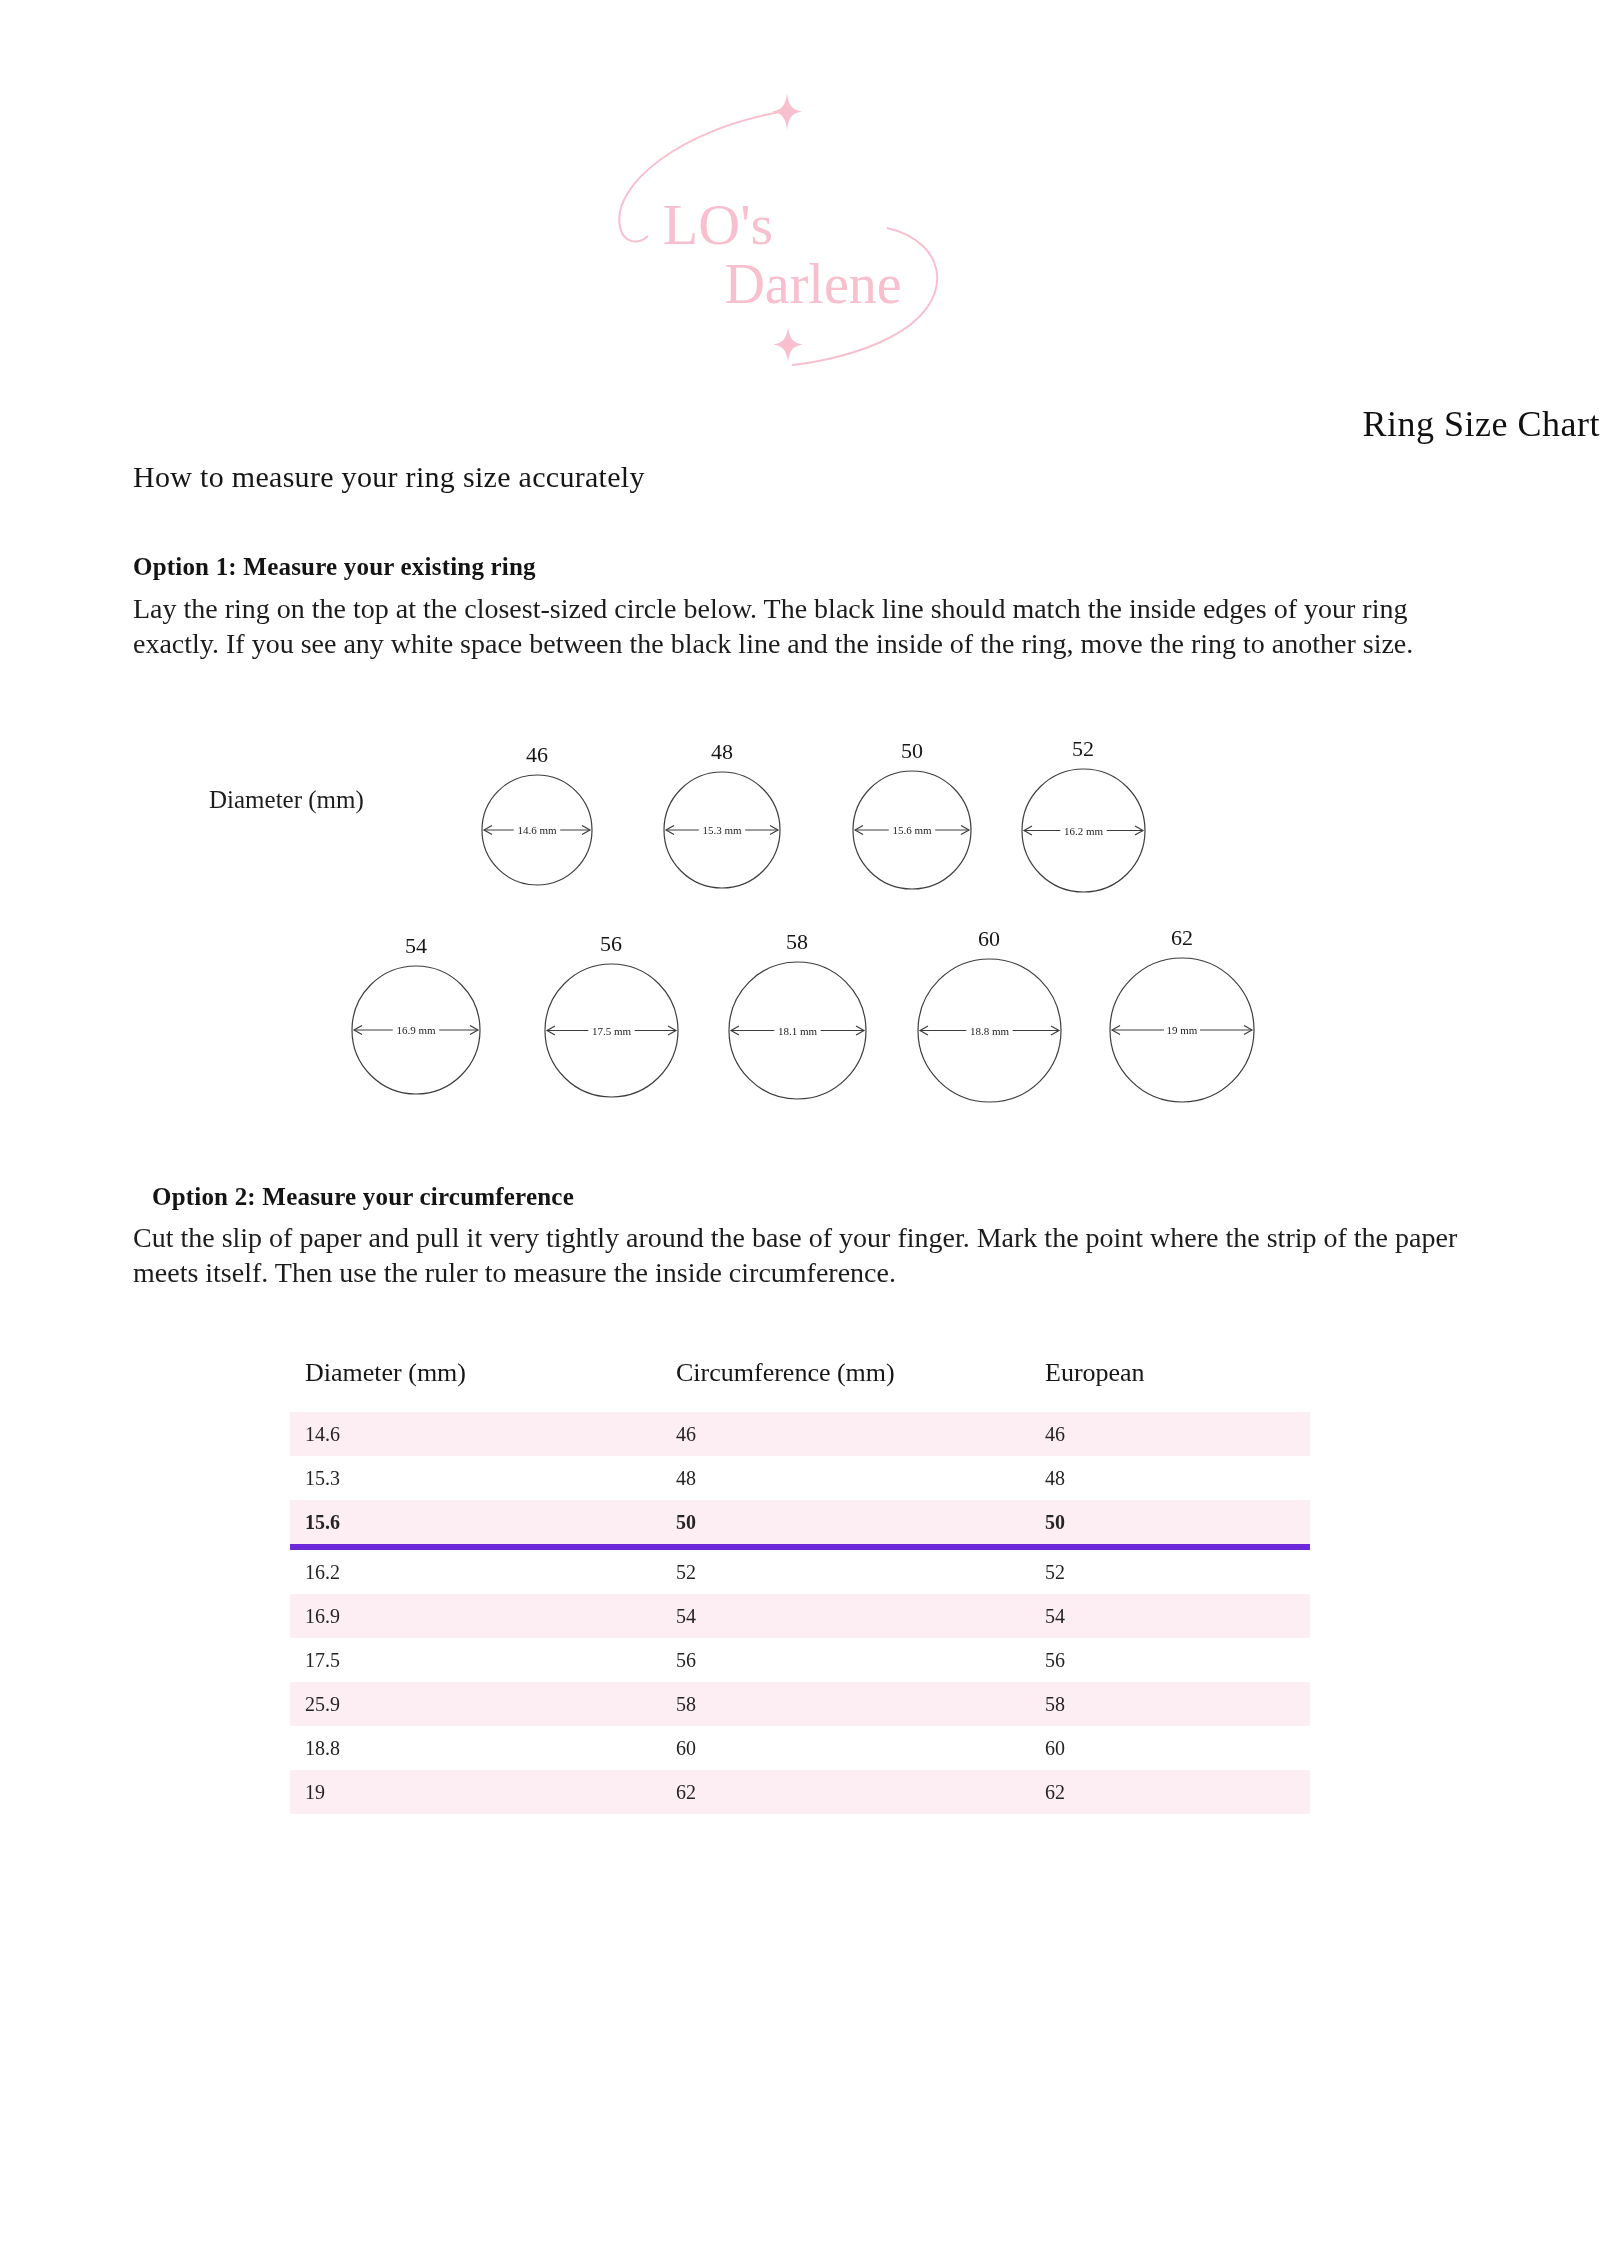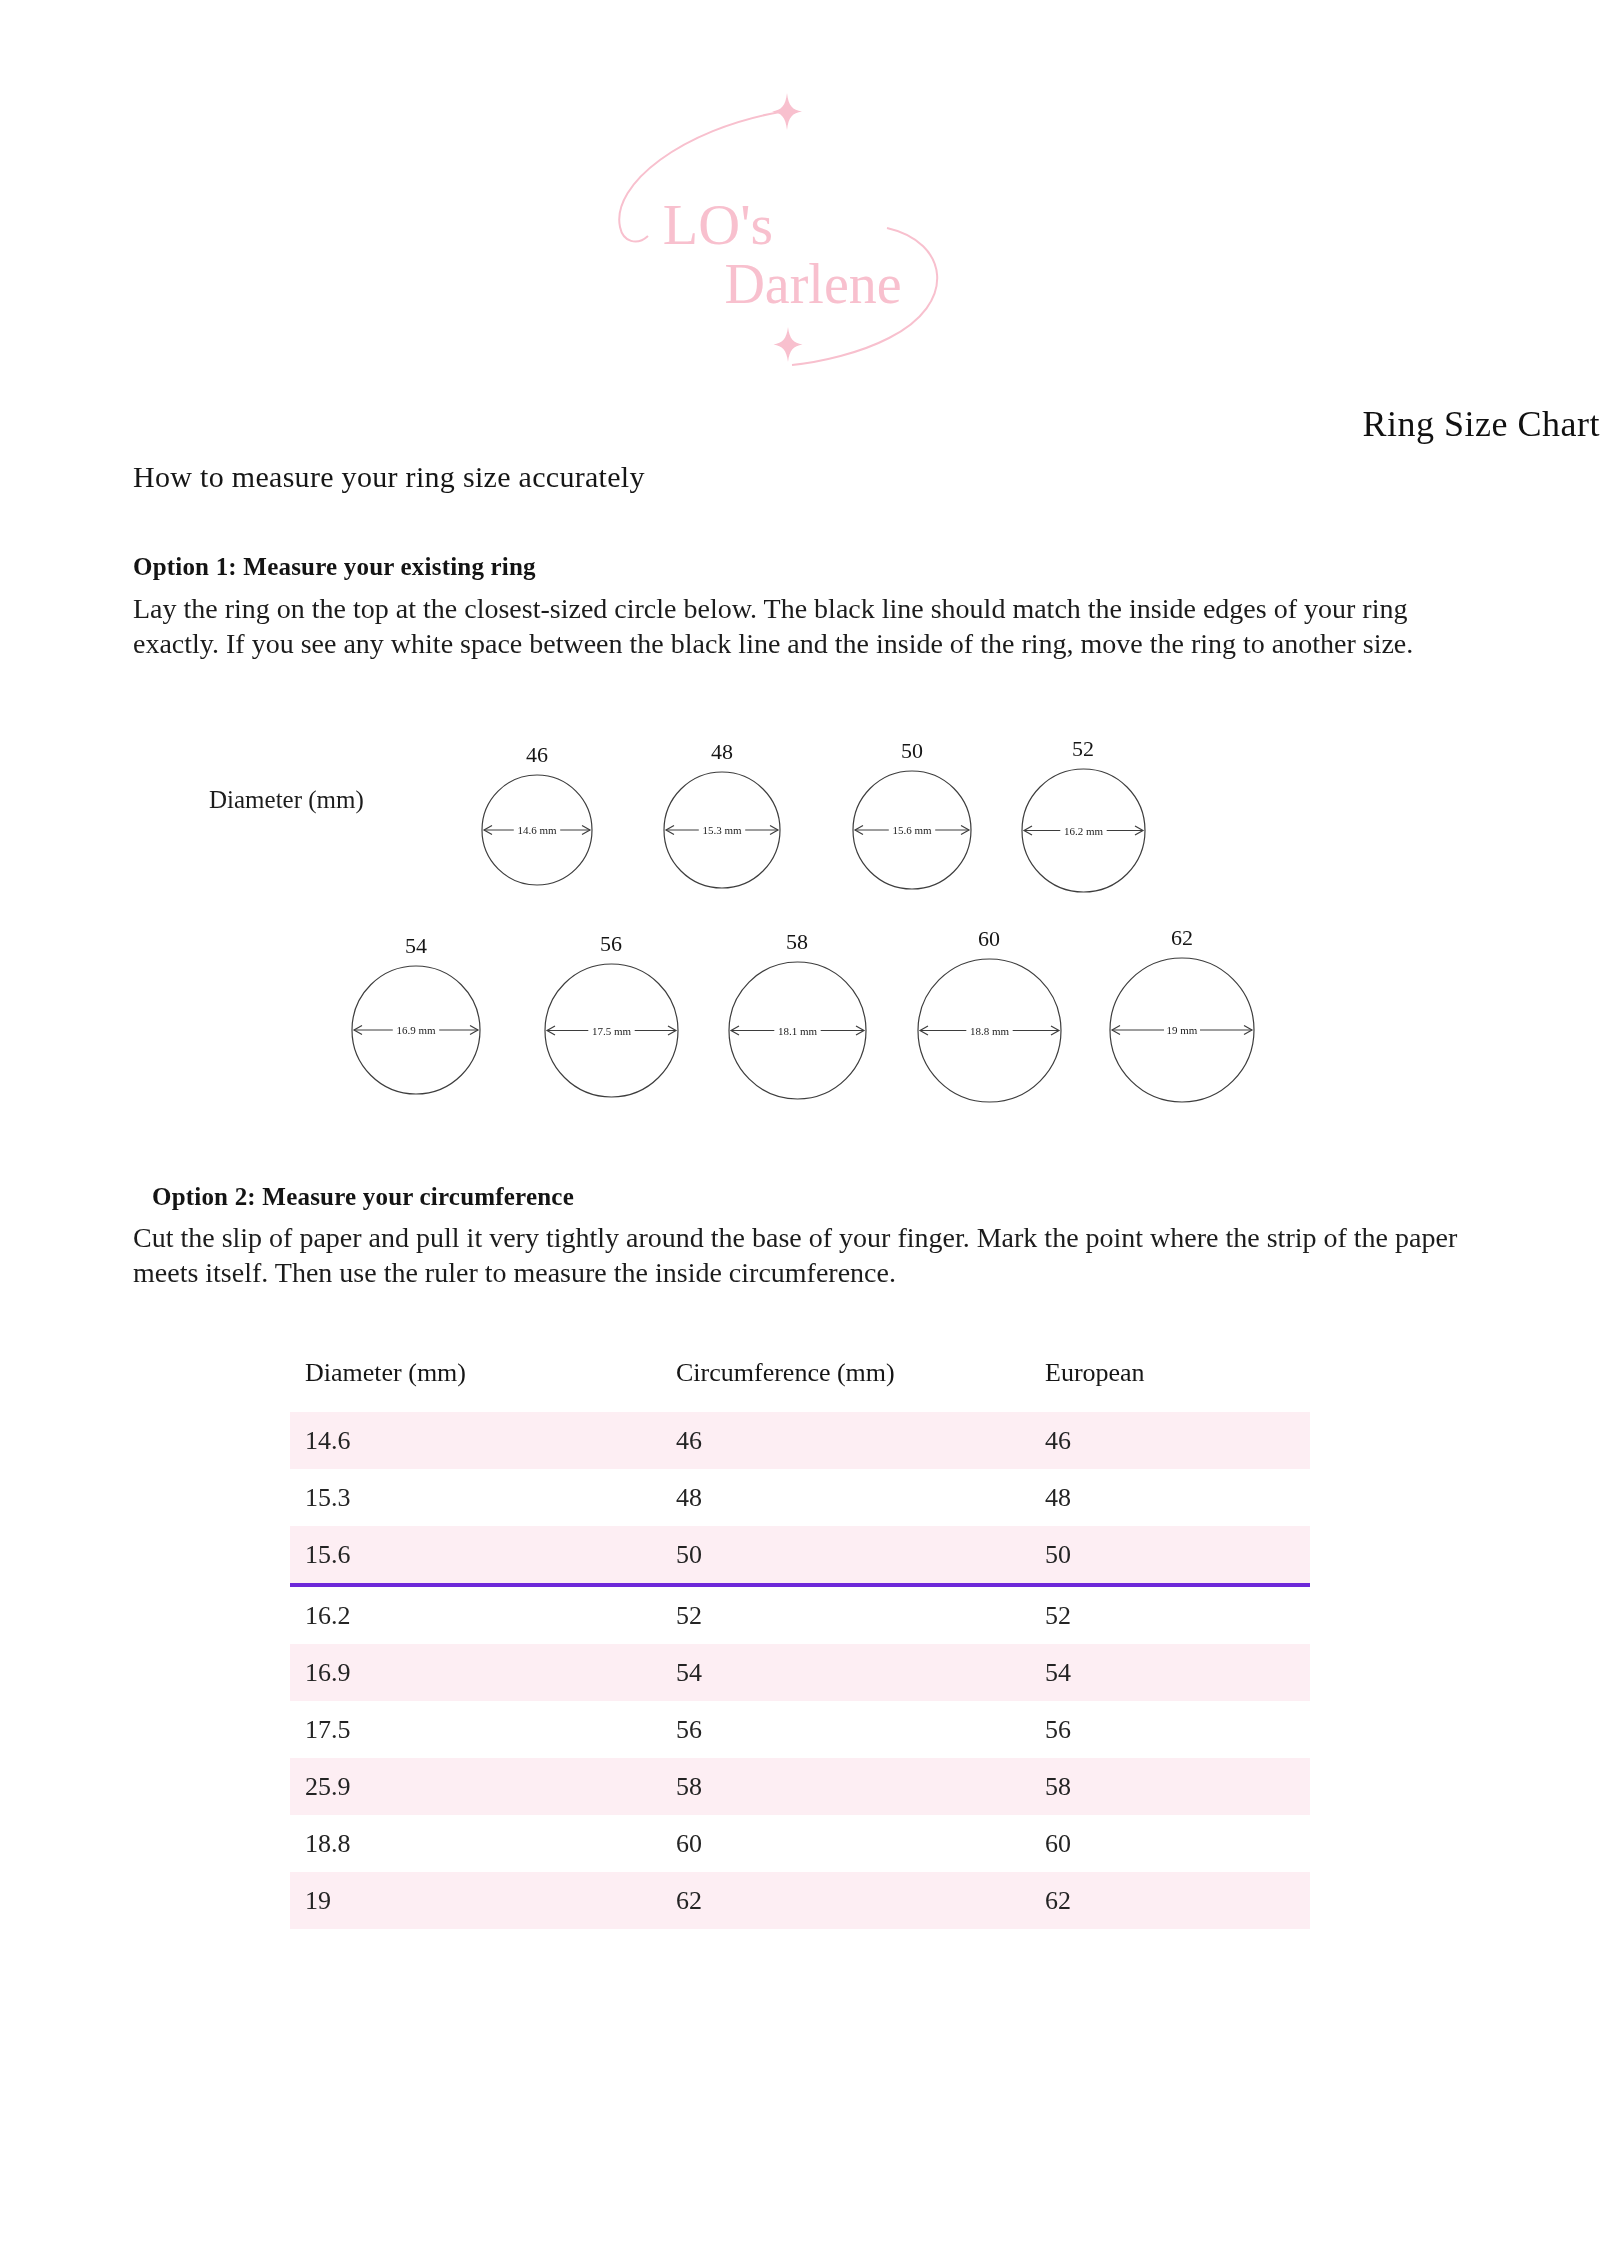--- a/index.html
+++ b/index.html
@@ -50,24 +50,24 @@
     border-collapse:collapse;table-layout:fixed;
   }
   .size-table col.c1{width:371px;}
   .size-table col.c2{width:369px;}
   .size-table col.c3{width:280px;}
   .size-table th{
     text-align:left;font-weight:normal;font-size:26px;color:#161616;
     padding:0 0 24px 15px;height:24px;vertical-align:top;
   }
   .size-table td{
-    font-size:26px;color:#242424;height:57px;padding:0 0 0 15px;vertical-align:middle;
+    font-size:20px;color:#242424;height:44px;padding:0 0 0 15px;vertical-align:middle;
   }
   .size-table tr.stripe td{background:var(--stripe,#fdeef3);}
-  .size-table tr.divider td{border-bottom:4px solid #6d28d9;}
+  .size-table tr.divider td{border-bottom:6px solid #6d28d9;font-weight:bold;}
 </style>
 </head>
 <body>
 
 <div class="page">
 
   <svg class="logo" viewBox="0 0 565 340">
     <g>
       <path d="M 225,46 C 128,63 56,118 65,161 C 68,176 82,180 93,170" fill="none" stroke="#f8c0ce" stroke-width="2"></path>
     </g>

